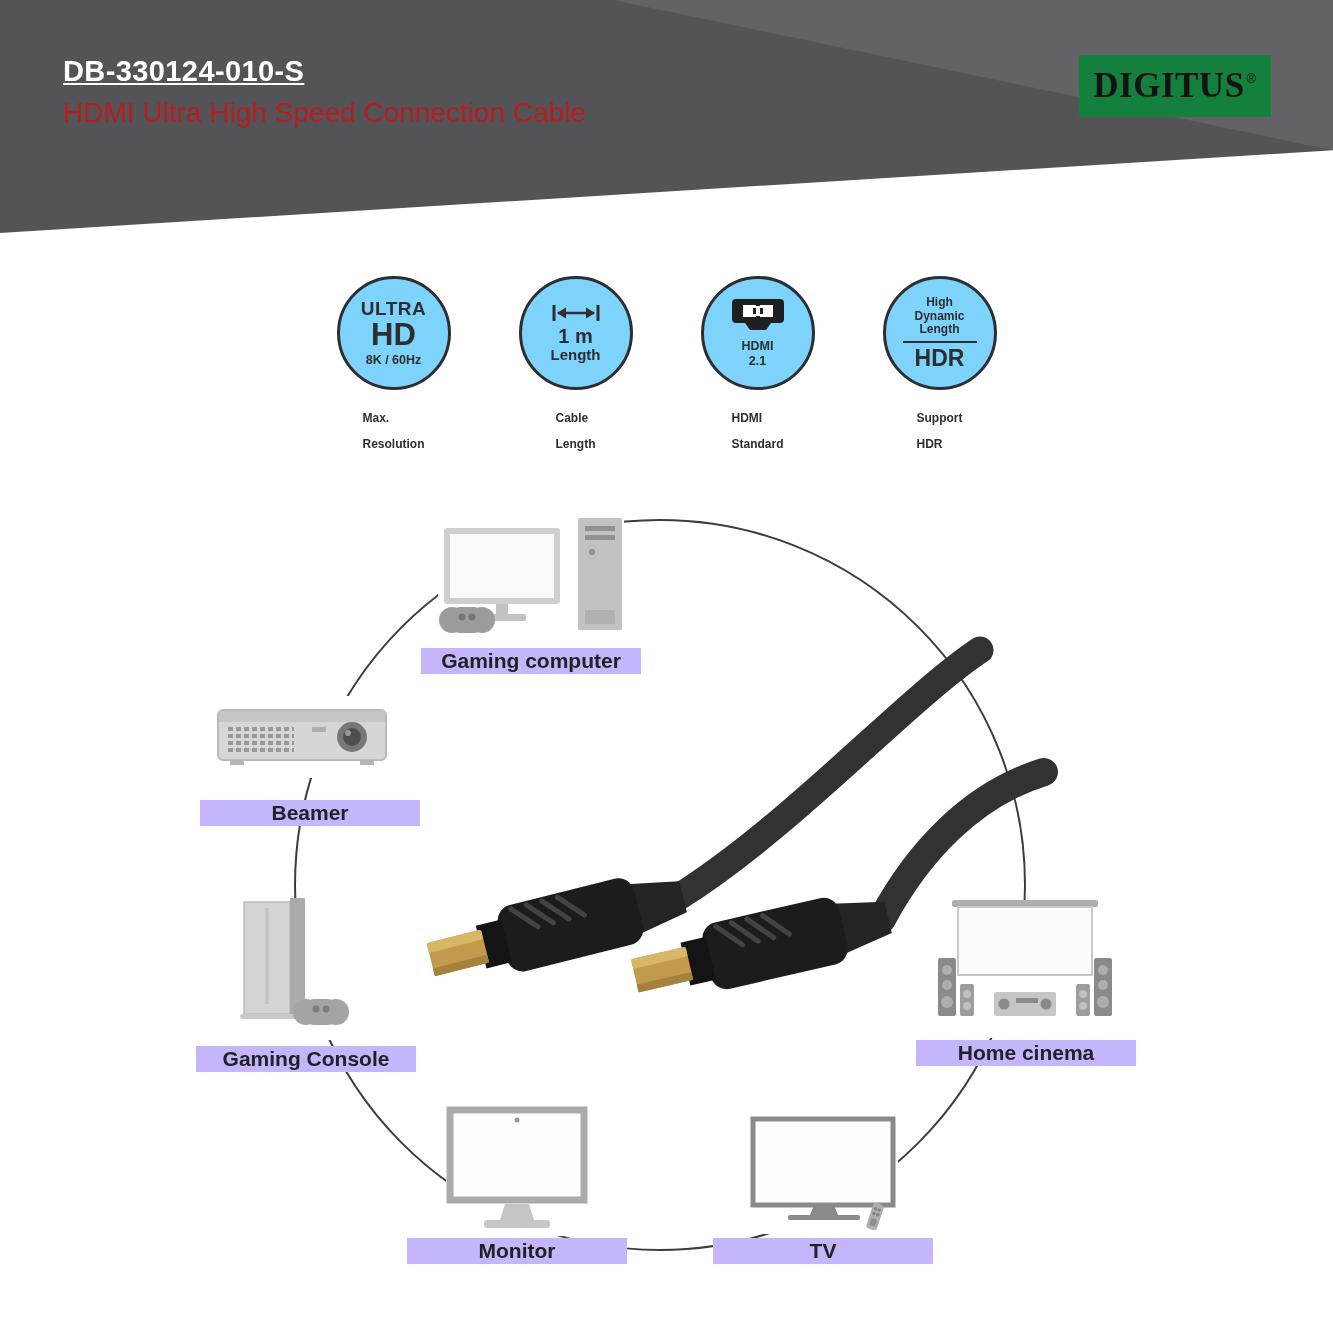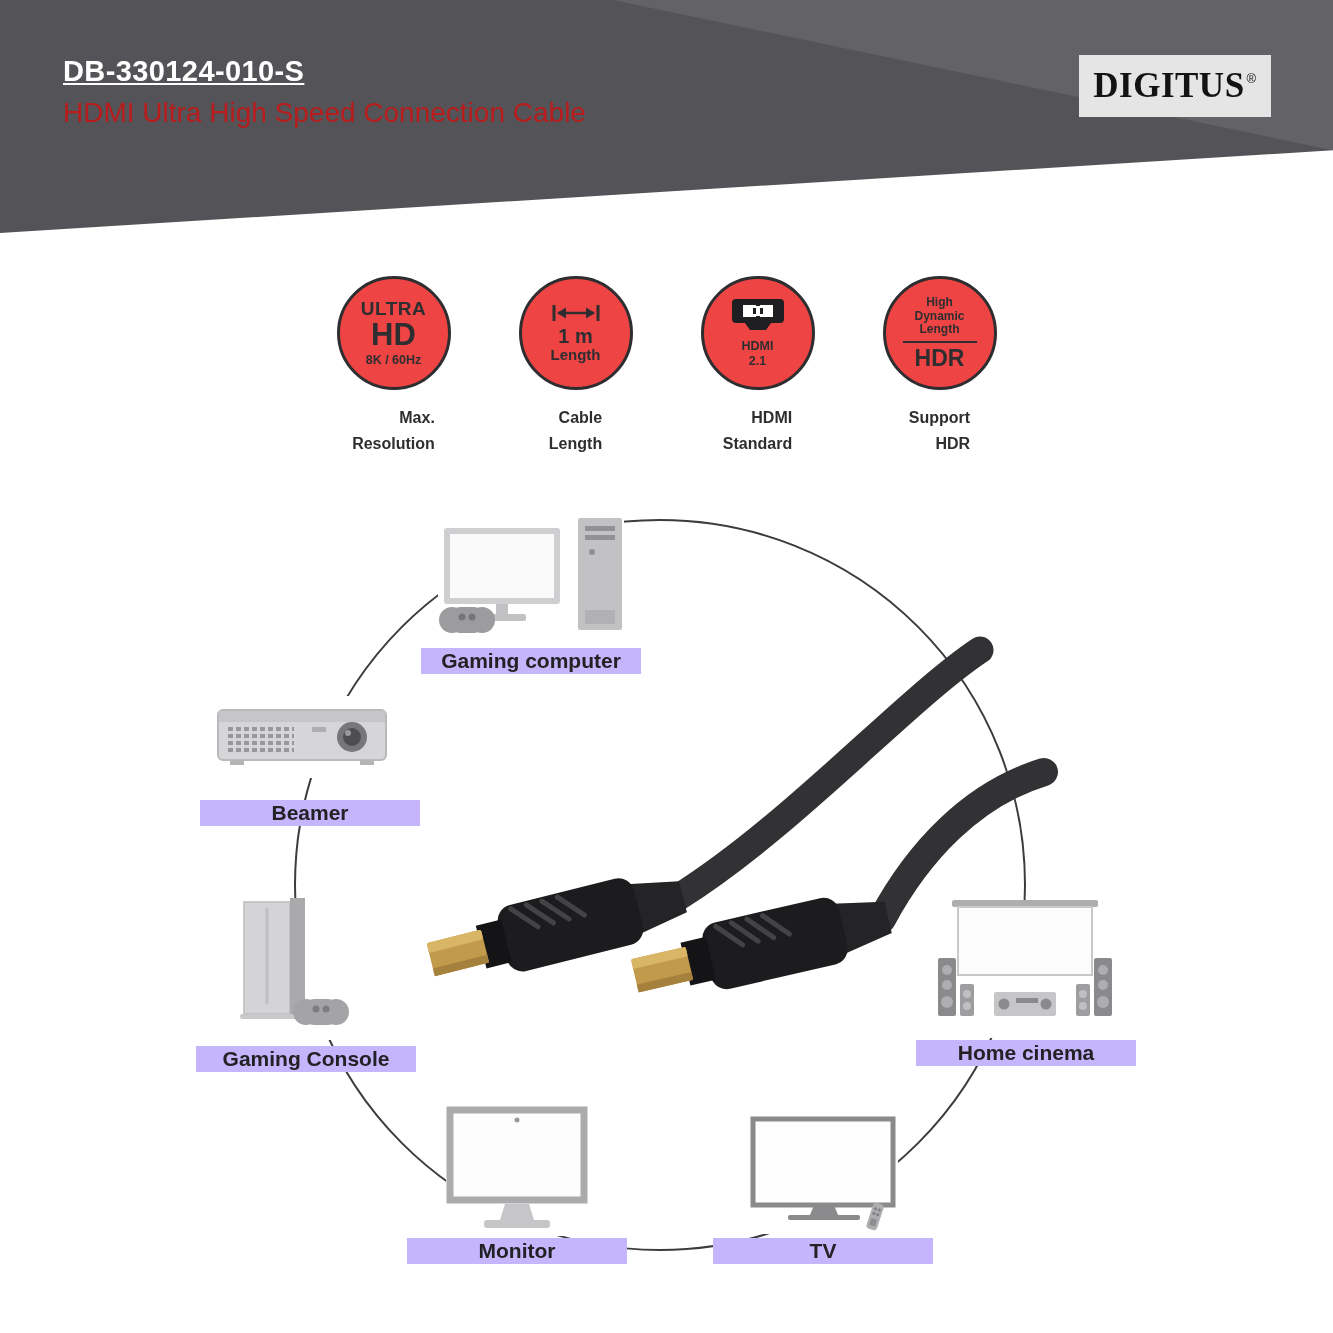--- a/index.html
+++ b/index.html
@@ -17,39 +17,39 @@
   .header-highlight {
     position:absolute; inset:0;
     background:rgba(255,255,255,0.09);
     clip-path:polygon(46% 0, 100% 0, 100% 64.5%);
   }
   .header-titles { position:absolute; left:63px; top:55px; color:#ffffff; }
   .header-model { font-size:29px; font-weight:bold; letter-spacing:0.4px;text-decoration:underline; }
   .header-subtitle { font-size:28px; font-weight:normal; margin-top:9px; color:#b91c1c; }
   .logo-box {
     position:absolute; right:62px; top:55px; width:192px; height:62px;
-    background:#e5e5e5; display:flex; align-items:center; justify-content:center;
+    background:#15803d; display:flex; align-items:center; justify-content:center;
   }
   .logo-text {
     font-family:"Liberation Serif", serif; font-weight:bold; font-size:35px;
     color:#131313; letter-spacing:0.5px; position:relative;
   }
   .logo-reg { font-size:13px; position:relative; top:-14px; margin-left:2px; font-family:"Liberation Sans", sans-serif; font-weight:normal; }
   
   .features {
     position:absolute; top:276px; left:0; width:100%;
     display:flex; justify-content:center; gap:24px;
   }
   .feature { width:158px; display:flex; flex-direction:column; align-items:center; }
   .feature-circle {
     width:114px; height:114px; border:3px solid #2e2e30; border-radius:50%;
     display:flex; flex-direction:column; align-items:center; justify-content:center;
-    color:#2e2e30; background:#ef4444;
-  }
-  .feature-caption { margin-top:15px; text-align:right; font-weight:bold; font-size:16px; line-height:26px; color:#2e2e30; }
+    color:#2e2e30; background:#7dd3fc;
+  }
+  .feature-caption { margin-top:15px; text-align:left; font-weight:bold; font-size:12px; line-height:26px; color:#2e2e30; }
   .f-ultra { font-size:19px; font-weight:bold; letter-spacing:0.5px; line-height:20px; }
   .f-hd { font-size:31px; font-weight:bold; line-height:32px; }
   .f-8k { font-size:12.5px; font-weight:bold; margin-top:2px; }
   .f-len-val { font-size:20px; font-weight:bold; margin-top:4px; line-height:19px; }
   .f-len-unit { font-size:15px; font-weight:bold; line-height:18px; }
   .f-hdmi-line { font-size:12.5px; font-weight:bold; line-height:14px; margin-top:1px; }
   .f-hdr-small { font-size:12px; font-weight:bold; line-height:13.5px; }
   .f-hdr-divider { width:74px; height:2px; background:#2e2e30; margin:4px 0 3px 0; }
   .f-hdr-main { font-size:23px; font-weight:bold; line-height:24px; }
   

